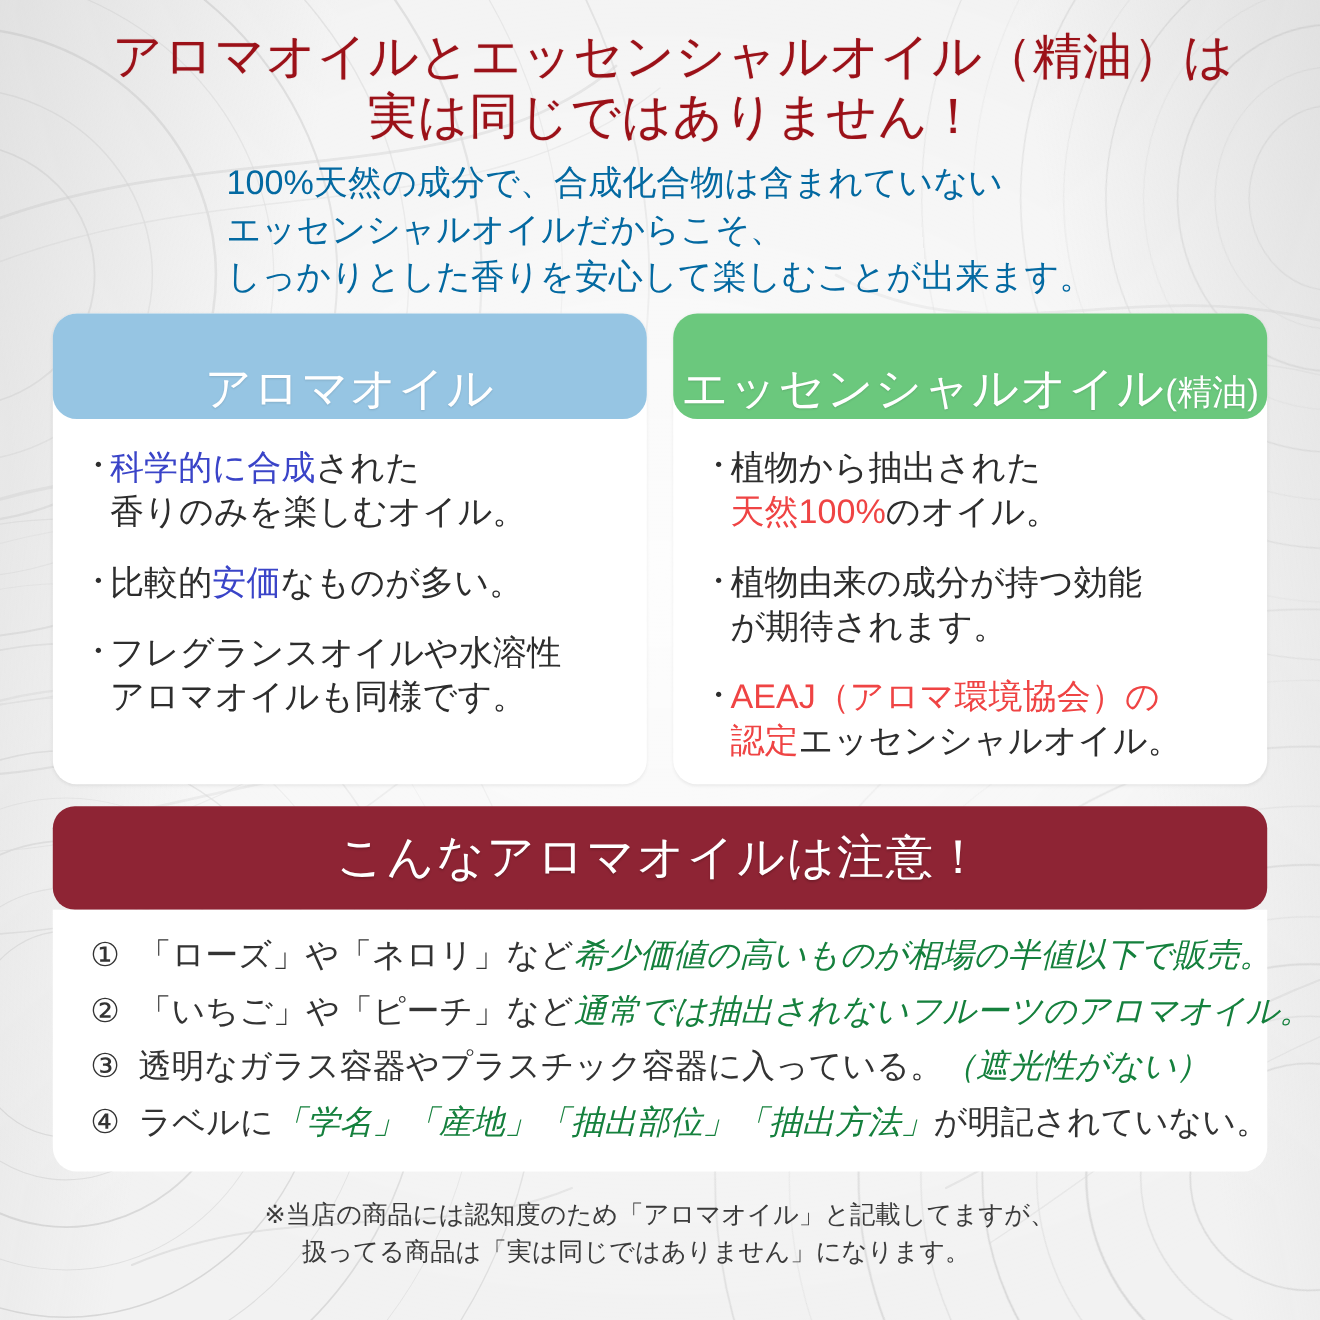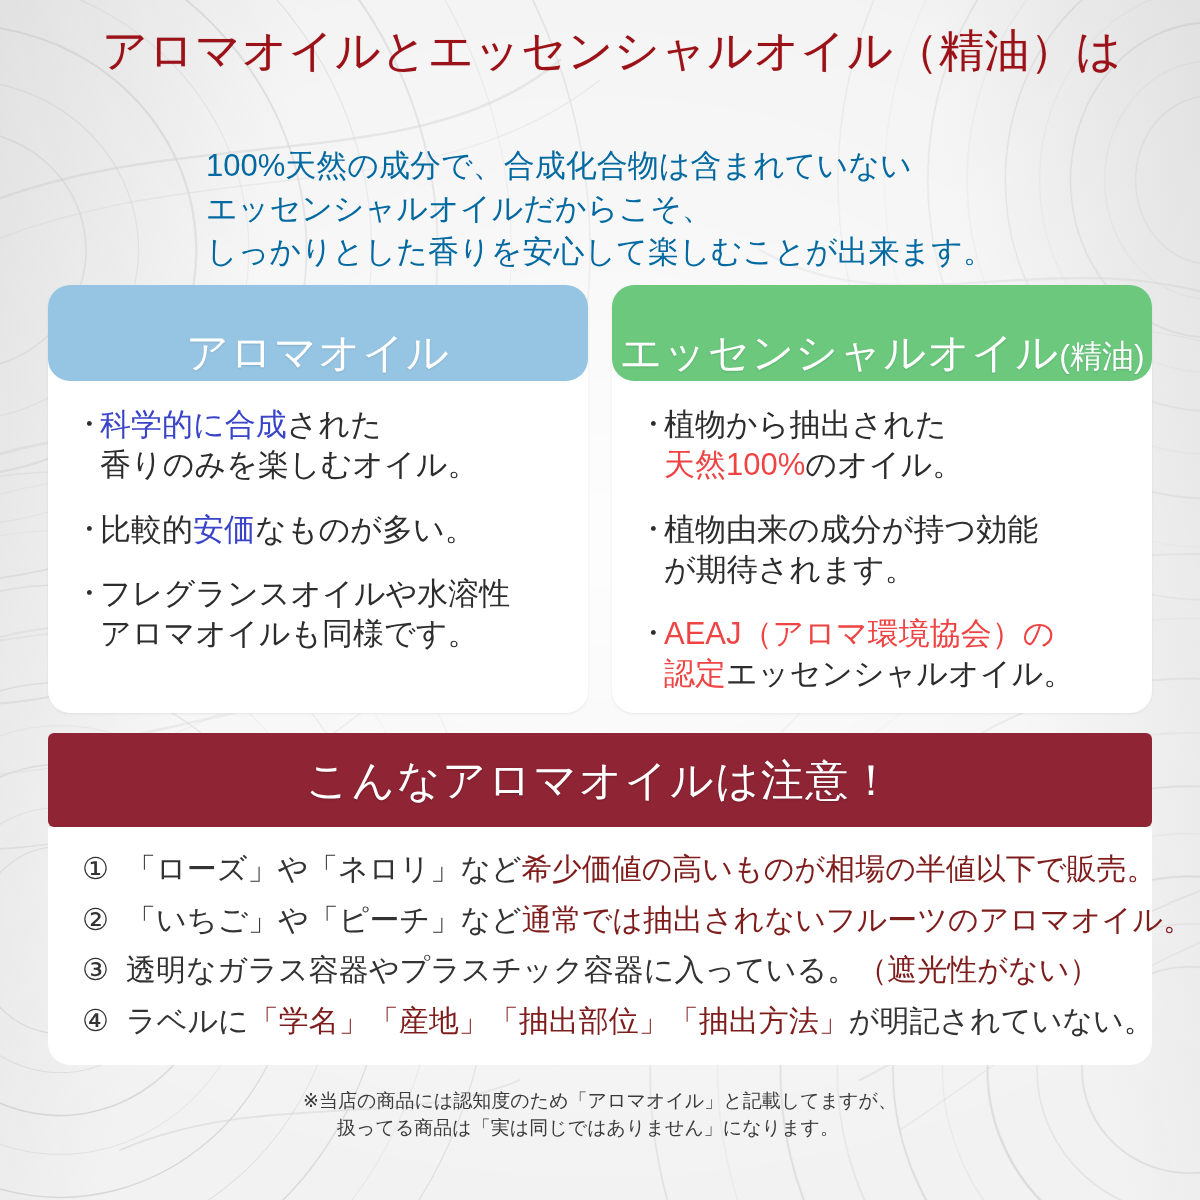--- a/index.html
+++ b/index.html
@@ -118,21 +118,21 @@
     white-space:pre-line;
   }
   .hl-blue{color:#3a44c8;}
   .hl-green{color:#ef4444;}
 
   
   .warn-banner{
     position:absolute;left:48px;top:733px;
     width:1104px;height:94px;
     background:#8e2434;
-    border-radius:6px;
+    border-radius:20px;
     display:flex;align-items:center;justify-content:center;
     z-index:4;
   }
   .warn-banner-text{
     color:#ffffff;
     font-size:43px;
     letter-spacing:1.5px;
     line-height:1;
     white-space:nowrap;
     text-shadow:0 1px 2px rgba(0,0,0,.18);
@@ -160,31 +160,31 @@
     color:#333333;
     line-height:1.32;
   }
   .warn-text{
     flex:1 1 auto;
     font-size:30px;
     color:#333333;
     line-height:1.32;
     white-space:nowrap;
   }
-  .hl-red{color:#7f1d1d;}
+  .hl-red{color:#15803d;font-style:italic;}
 
   
   .footer-note{
     position:absolute;left:0;right:0;top:1088px;
     text-align:center;z-index:4;
   }
   .footer-inner{display:inline-block;text-align:left;}
   .footer-line{
     color:#3b3b3b;
-    font-size:19px;
+    font-size:23px;
     line-height:1.42;
     white-space:nowrap;
   }
   .footer-line.indent{padding-left:34px;}
 </style>
 </head>
 <body>
 
 <div id="poster">
 
@@ -230,20 +230,21 @@
         <path d="M 90 745 L 360 685" stroke-width="2.5"></path>
       </g>
       <rect x="0" y="0" width="1200" height="1200" fill="#ffffff" opacity="0.18"></rect>
     </svg>
     <div class="bg-vignette"></div>
     <div class="bg-edge"></div>
   </div>
 
   <div class="title-block">
     <div class="title-line">アロマオイルとエッセンシャルオイル（精油）は</div>
+    <div class="title-line">実は同じではありません！</div>
   </div>
 
   <div class="lead-block">
     <div class="lead-inner">
       <div class="lead-line">100%天然の成分で、合成化合物は含まれていない</div>
       <div class="lead-line">エッセンシャルオイルだからこそ、</div>
       <div class="lead-line">しっかりとした香りを安心して楽しむことが出来ます。</div>
     </div>
   </div>
 

